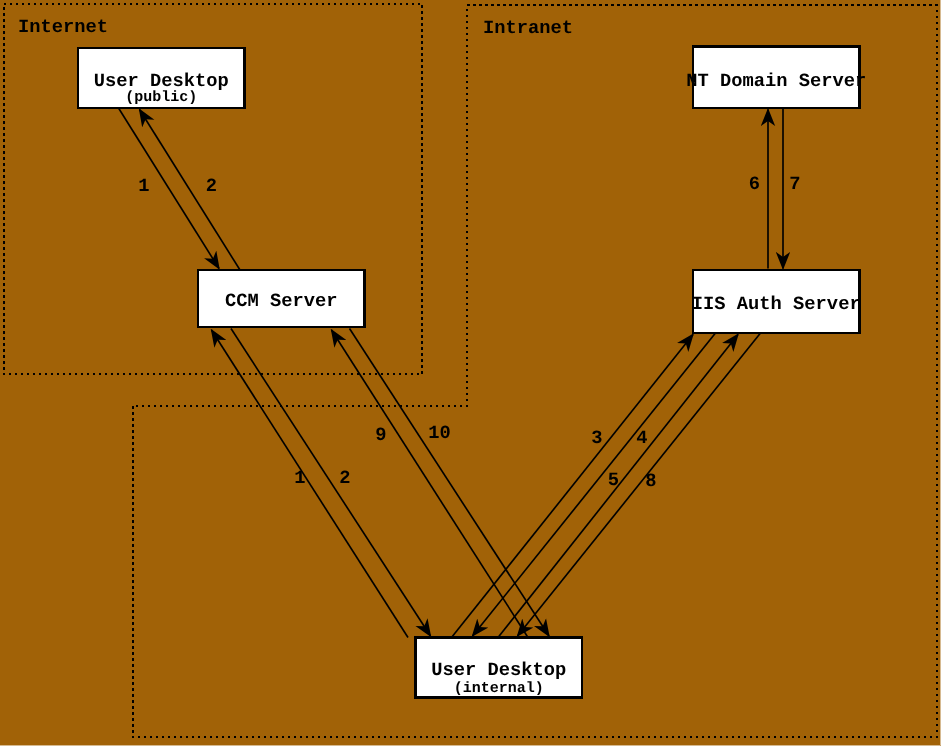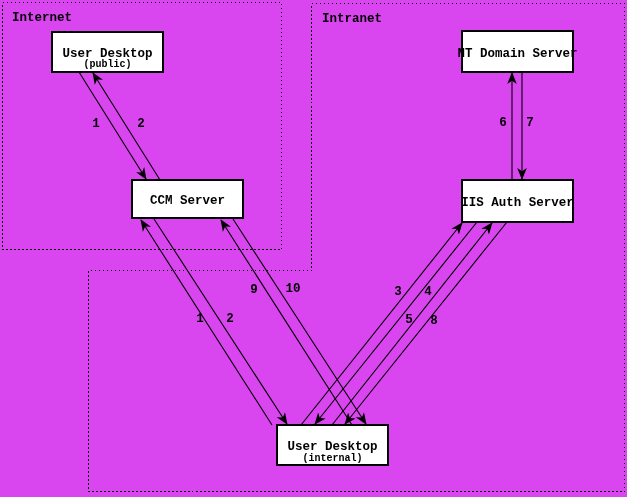--- a/index.html
+++ b/index.html
@@ -4,21 +4,21 @@
 <style>
   html, body {
     margin: 0;
     padding: 0;
     background: #ffffff;
   }
   .stage {
     position: relative;
     width: 627px;
     height: 497px;
-    background: #d946ef;
+    background: #a16207;
     overflow: hidden;
   }
   svg text {
     font-family: "Liberation Mono", "DejaVu Sans Mono", monospace;
     font-weight: bold;
     fill: #000000;
   }
   .zone-label { font-size: 12.5px; }
   .node-label { font-size: 12.5px; text-anchor: middle; }
   .node-sublabel { font-size: 10px; text-anchor: middle; }

